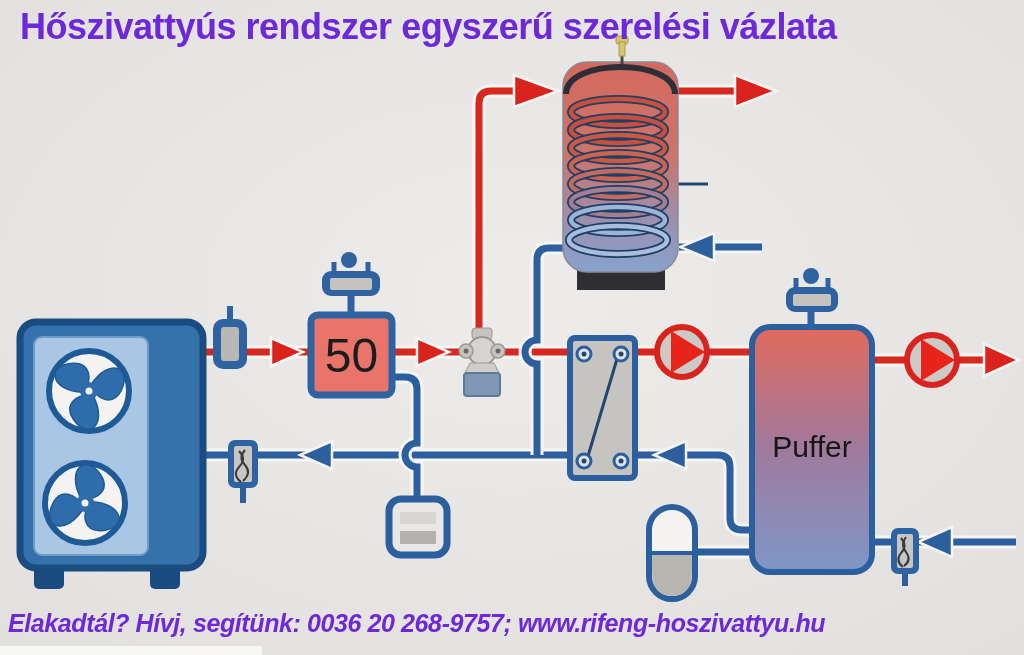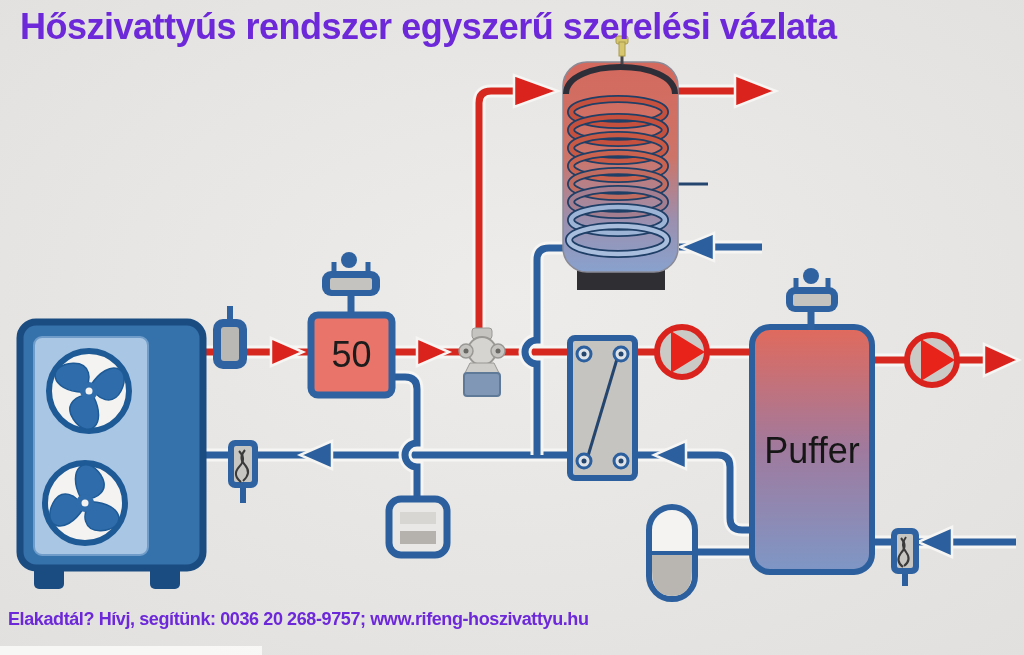--- a/index.html
+++ b/index.html
@@ -13,23 +13,23 @@
   .pr{stroke:#d6281e;stroke-width:7;fill:none;}
   .pb{stroke:#2b5f9e;stroke-width:7;fill:none;}
   .arr-r{fill:#da231c;stroke:#f6f5f3;stroke-width:2.5;}
   .arr-b{fill:#2b5f9e;stroke:#f6f5f3;stroke-width:2.5;}
   .coil-u{stroke:#1f3f66;stroke-width:8;fill:none;}
   .txt{position:absolute;color:#6d28d9;}
   #title{left:20px;top:6px;width:990px;font-size:36px;font-weight:bold;letter-spacing:-0.5px;}
   #legend{left:30px;top:72px;font-size:37px;line-height:56px;color:#1b1b1b;}
   .legend-row{white-space:nowrap;}
   .legend-dash{display:inline-block;width:34px;}
-  #mixer-label{left:311px;top:315px;width:81px;height:80px;display:flex;align-items:center;justify-content:center;font-size:36px;color:#1c1c1c;}
-  #puffer-label{left:752px;top:430px;width:120px;text-align:center;font-size:36px;color:#161616;}
-  #footer{left:8px;top:609px;width:1014px;font-size:18px;font-weight:bold;white-space:nowrap;letter-spacing:-0.4px;}
+  #mixer-label{left:311px;top:315px;width:81px;height:80px;display:flex;align-items:center;justify-content:center;font-size:48px;color:#1c1c1c;}
+  #puffer-label{left:752px;top:430px;width:120px;text-align:center;font-size:30px;color:#161616;}
+  #footer{left:8px;top:609px;width:1014px;font-size:25px;font-style:italic;font-weight:bold;white-space:nowrap;letter-spacing:-0.4px;}
 </style>
 </head>
 <body>
 
 <div id="stage">
 
 <svg id="diagram-svg" width="1024" height="655" viewBox="0 0 1024 655">
   <defs>
     <radialGradient id="bgGrad" cx="0.5" cy="0.45" r="0.75">
       <stop offset="0" stop-color="#edecea"></stop>

